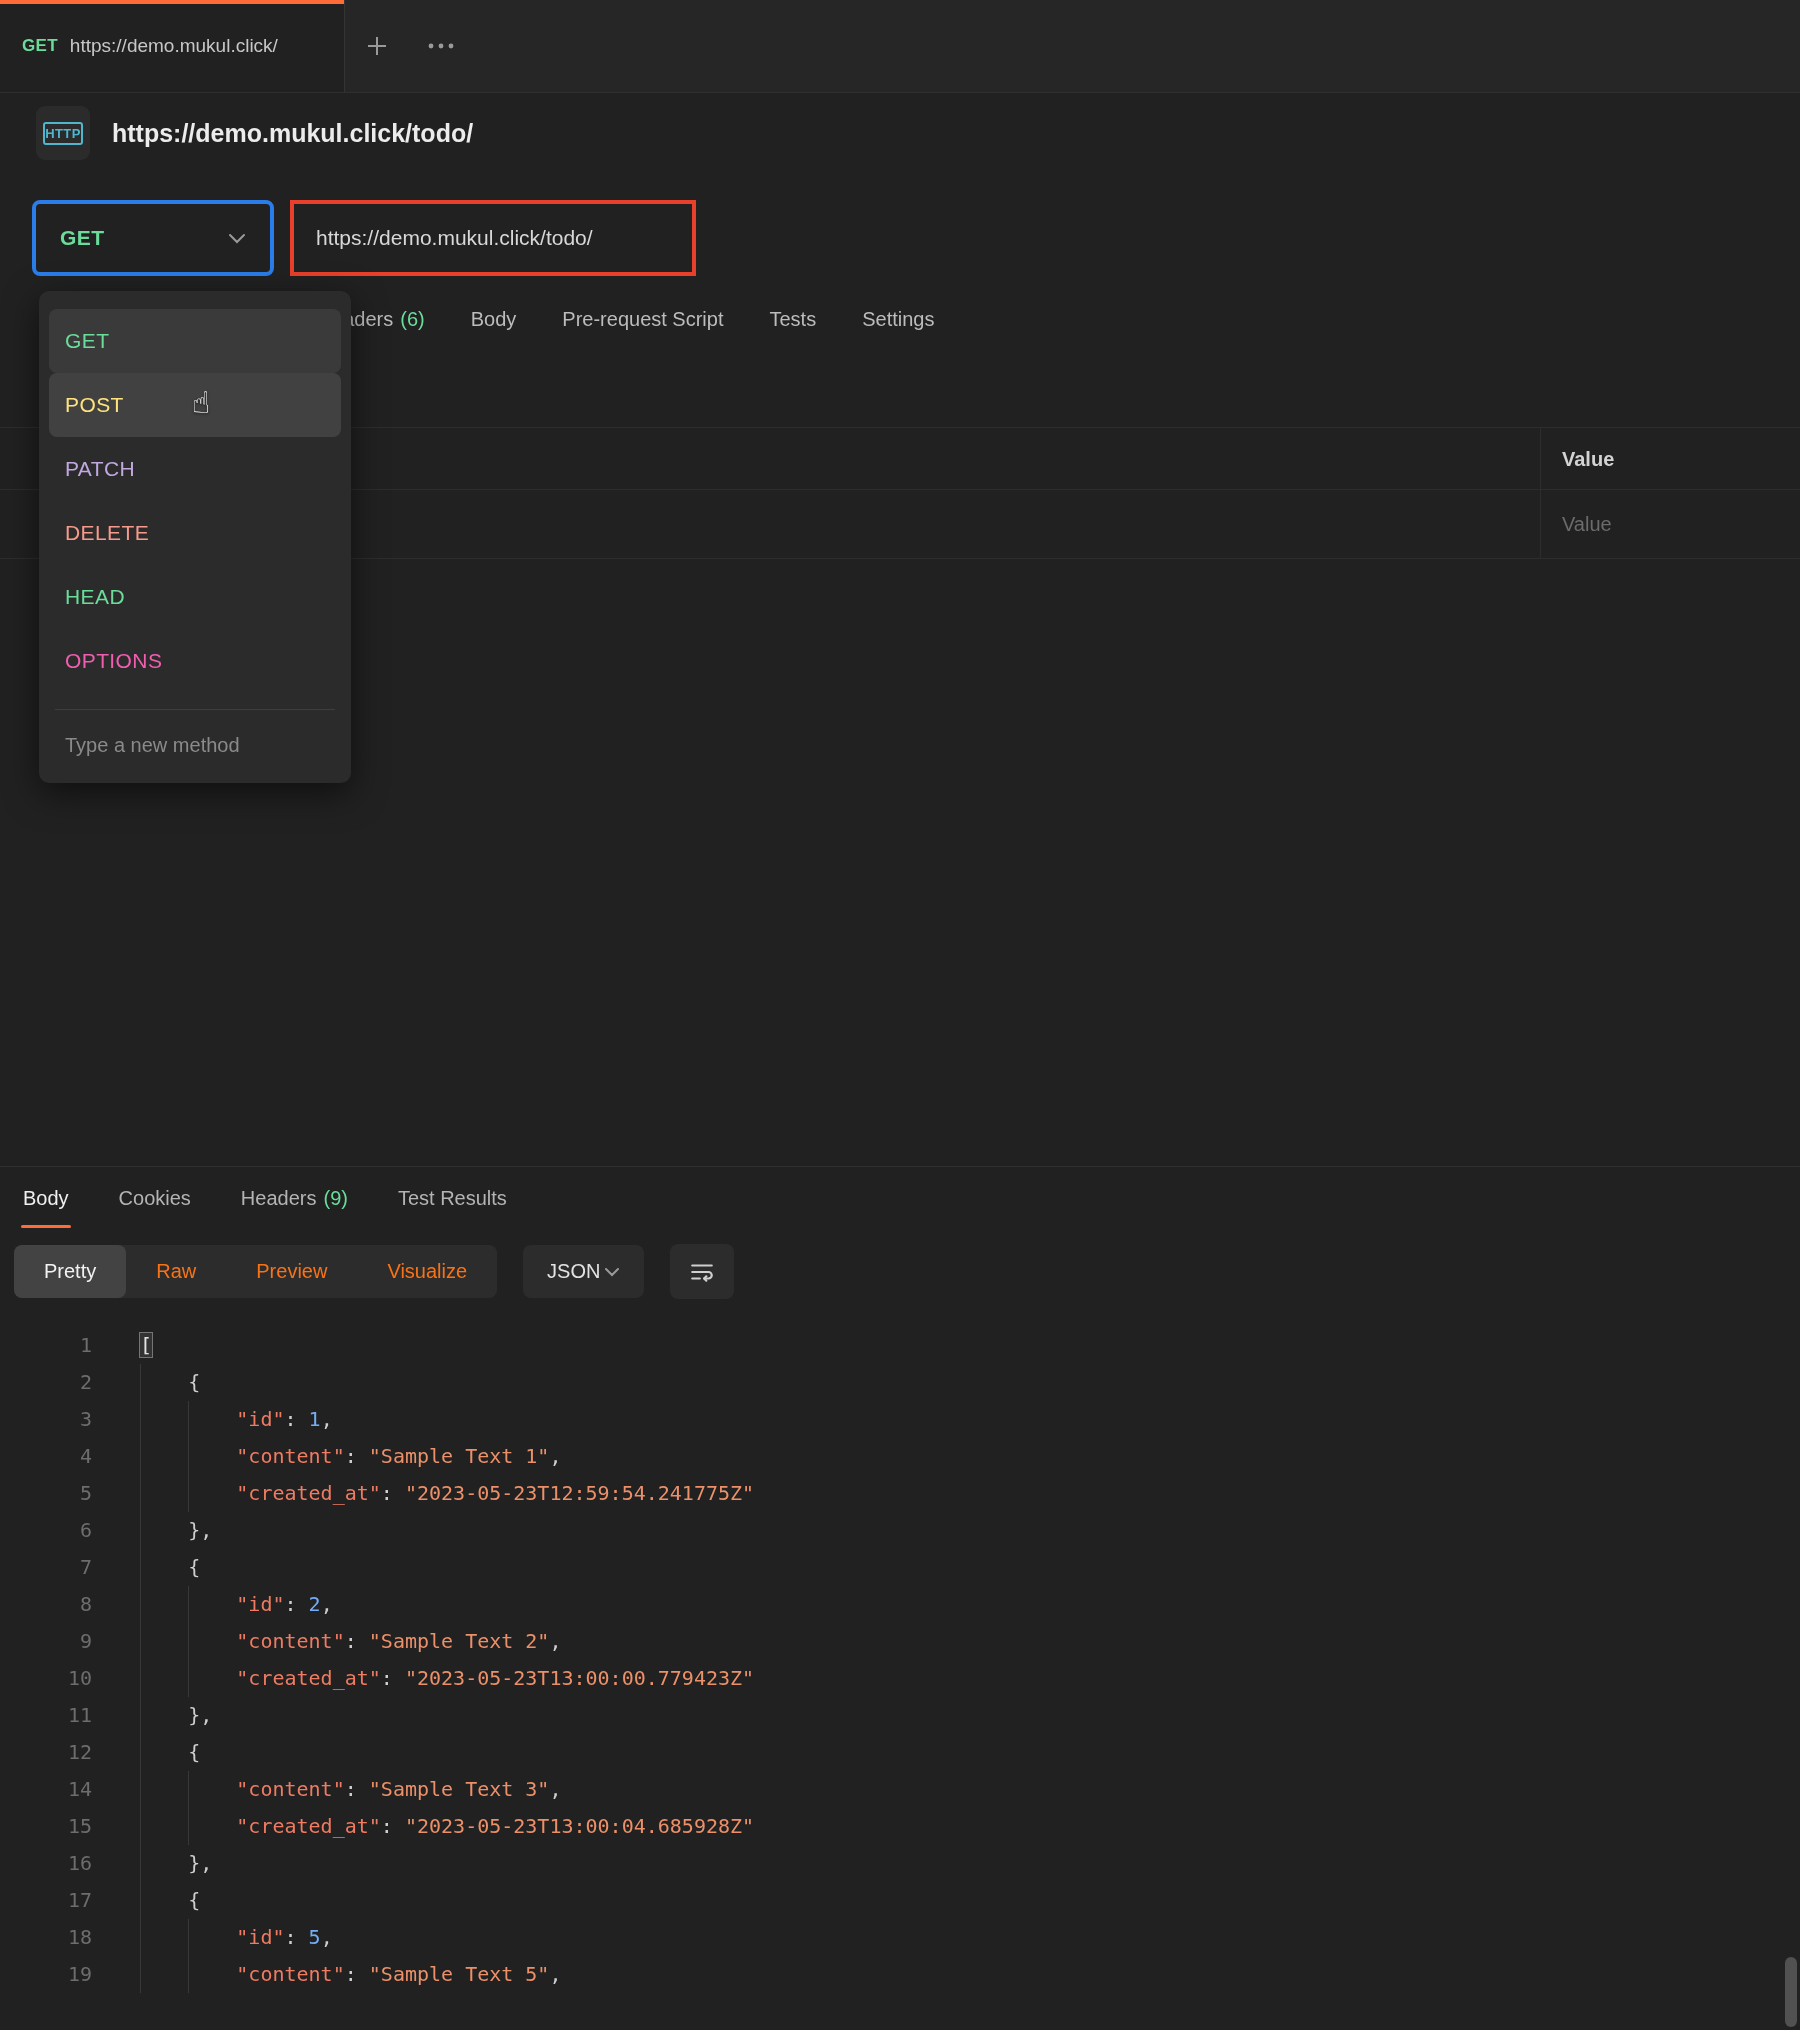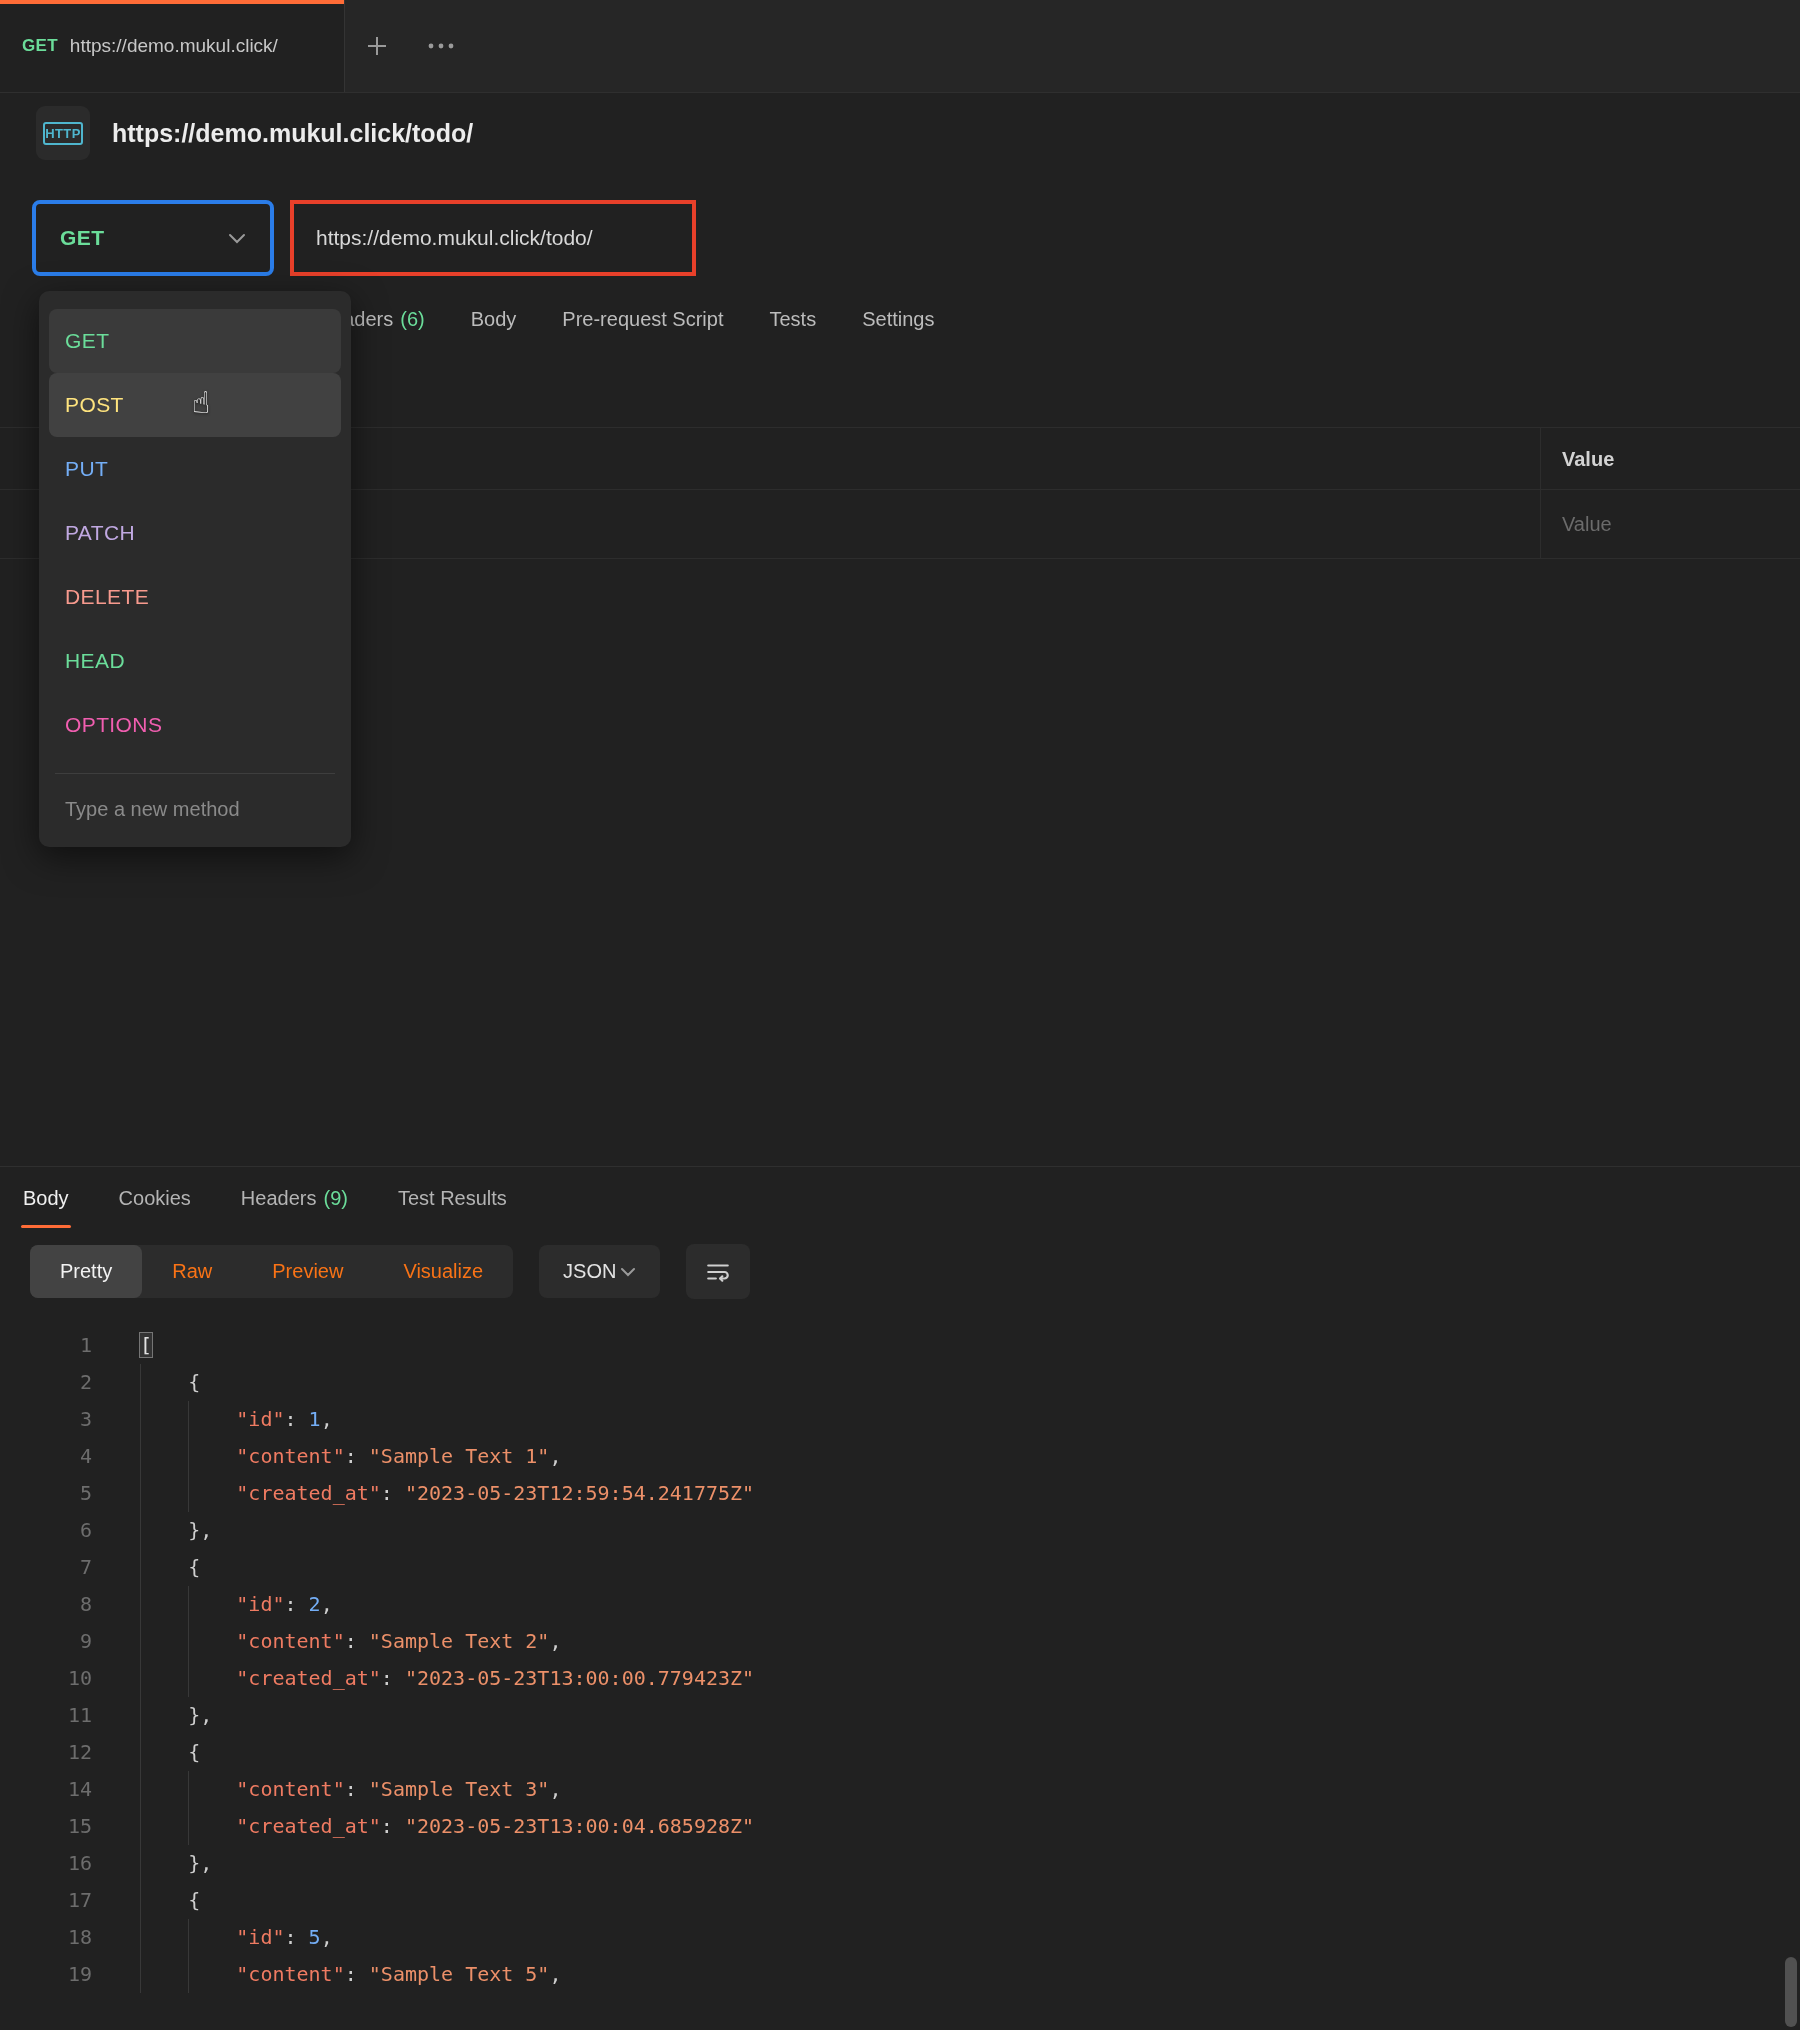--- a/index.html
+++ b/index.html
@@ -61,21 +61,21 @@
           color:#9a9a9a;font-size:20px;padding:24px 26px 2px;box-sizing:border-box;font-family:inherit;}
   .mm-new::placeholder{color:#8a8a8a;}
   
   .response{position:absolute;top:1166px;left:0;right:0;bottom:0;border-top:1px solid #2f2f2f;}
   .res-tabs{position:absolute;top:10px;left:21px;display:flex;gap:46px;}
   .res-tab{position:relative;background:none;border:none;font-size:20px;color:#b4b4b4;
            padding:10px 2px 18px;}
   .res-tab.active{color:#f0f0f0;}
   .res-tab.active::after{content:'';position:absolute;left:0;right:0;bottom:0;height:3px;
                          background:var(--accent);border-radius:2px;}
-  .res-toolbar{position:absolute;top:77px;left:30px;display:flex;align-items:center;gap:26px;justify-content:space-between;}
+  .res-toolbar{position:absolute;top:77px;left:14px;display:flex;align-items:center;gap:26px;justify-content:space-between;}
   .segmented{display:flex;background:#2c2c2c;border-radius:8px;}
   .seg{border:none;background:transparent;color:#f97316;font-size:20px;padding:15px 30px;border-radius:8px;}
   .seg.active{background:#434343;color:#f2f2f2;}
   .json-select{display:flex;align-items:center;gap:4px;background:#2c2c2c;border:none;
                border-radius:8px;color:#e3e3e3;font-size:20px;padding:15px 24px;}
   .wrap-btn{background:#2c2c2c;border:none;border-radius:8px;width:64px;height:55px;
             display:flex;align-items:center;justify-content:center;}
   
   .code{position:absolute;top:160px;left:0;right:0;bottom:0;
         font-family:"DejaVu Sans Mono",monospace;font-size:20px;line-height:37px;overflow:hidden;}
@@ -156,23 +156,20 @@
 <div class="method-menu">
   <div>
       <div class="mm-item selected">
         <span style="color: rgb(107, 221, 154);">GET</span>
       </div>
       <div class="mm-item hover">
         <span style="color: rgb(255, 228, 126);">POST</span>
         <span class="mm-cursor">☝</span>
       </div>
       <div class="mm-item">
-        <span style="color: rgb(116, 174, 246);">PUT</span>
-      </div>
-      <div class="mm-item">
         <span style="color: rgb(192, 168, 225);">PATCH</span>
       </div>
       <div class="mm-item">
         <span style="color: rgb(247, 154, 142);">DELETE</span>
       </div>
       <div class="mm-item">
         <span style="color: rgb(107, 221, 154);">HEAD</span>
       </div>
       <div class="mm-item">
         <span style="color: rgb(241, 94, 176);">OPTIONS</span>

